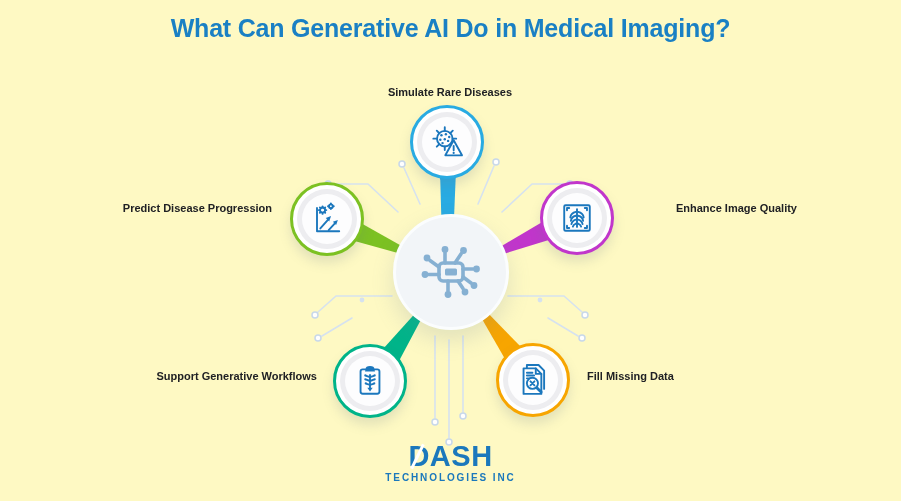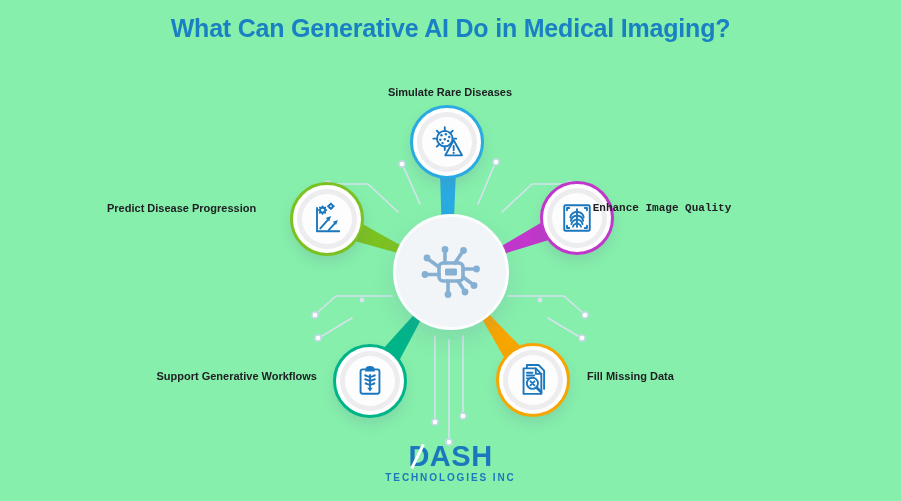--- a/index.html
+++ b/index.html
@@ -1,17 +1,17 @@
 <!DOCTYPE html>
 <html style="--title: #1a80c4; --icon: #1b77bd; --hub-icon: #86b0d2; --logo: #1b78bc; --label: #202124;"><head>
 <meta charset="utf-8">
 <style>
   html,body{margin:0;padding:0;background:#fff;}
   .canvas{
-    position:relative;width:901px;height:501px;overflow:hidden;background:#86efac;
+    position:relative;width:901px;height:501px;overflow:hidden;background:#fef9c3;
     font-family:"Liberation Sans", sans-serif;
   }
   .title{
     position:absolute;left:0;top:14px;width:901px;margin:0;text-align:center;
     font-size:25px;font-weight:700;letter-spacing:-0.2px;color:var(--title,#1a80c4);
   }
   .underlay{position:absolute;left:0;top:0;}
   .trace{stroke:#d6e2ef;stroke-width:1.6;fill:none;stroke-linecap:round;stroke-linejoin:round;}
   .trace-dot{fill:#ffffff;stroke:#c8d8ea;stroke-width:1.5;}
   .trace-dot-solid{fill:#d6e2ef;stroke:none;}
@@ -34,22 +34,22 @@
     display:flex;align-items:center;justify-content:center;
   }
   .s{stroke:var(--icon,#1b77bd);fill:none;stroke-width:1.7;stroke-linecap:round;stroke-linejoin:round;}
   .sw{stroke:var(--icon,#1b77bd);fill:#ffffff;stroke-width:1.7;stroke-linecap:round;stroke-linejoin:round;}
   .f{fill:var(--icon,#1b77bd);stroke:none;}
   .lbl{
     position:absolute;font-size:11px;line-height:21px;font-weight:700;
     color:var(--label,#202124);letter-spacing:0;
   }
   .lbl-top{left:297px;top:82px;width:306px;text-align:center;}
-  .lbl-ul{right:629px;top:198px;width:165px;text-align:left;}
-  .lbl-ur{left:592px;top:198px;width:140px;text-align:center;font-family:Liberation Mono, monospace;}
+  .lbl-ul{right:629px;top:198px;width:165px;text-align:right;}
+  .lbl-ur{left:657px;top:198px;width:140px;text-align:right;}
   .lbl-ll{right:584px;top:366px;width:175px;text-align:right;}
   .lbl-lr{left:587px;top:366px;width:100px;text-align:left;}
   .logo{position:absolute;left:0;top:441px;width:901px;text-align:center;}
   .logo-brand{
     position:relative;display:inline-block;font-size:29px;font-weight:800;
     color:var(--logo,#1b78bc);letter-spacing:0.5px;line-height:30px;
   }
   .d-cut{position:absolute;left:8px;top:2px;width:3px;height:27px;background:#ffffff;transform:rotate(26deg);}
   .logo-sub{
     display:block;font-size:10px;font-weight:700;letter-spacing:1.9px;

